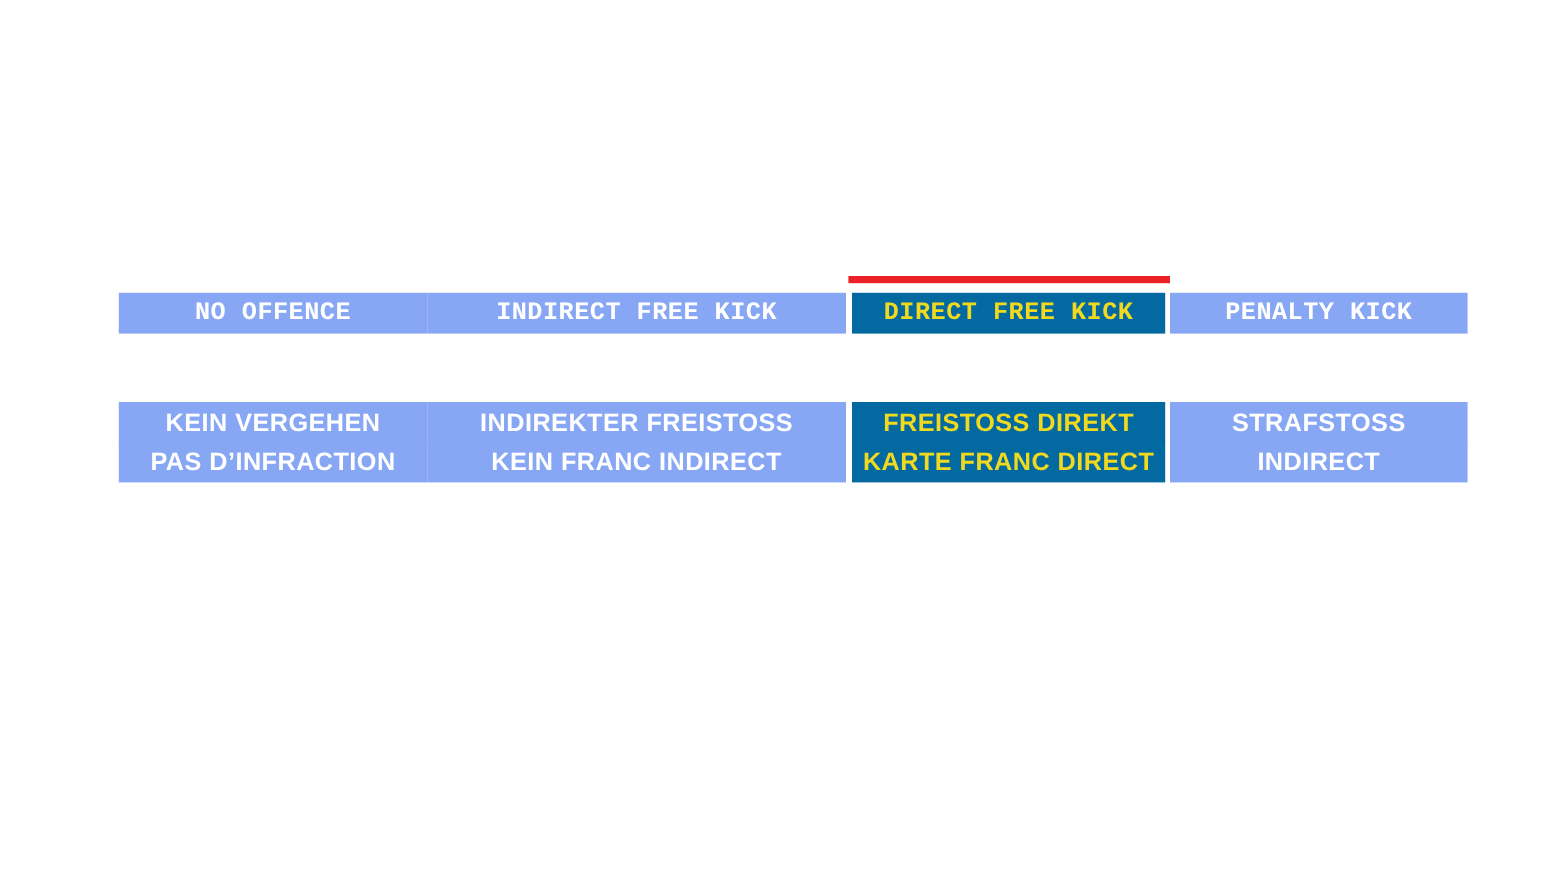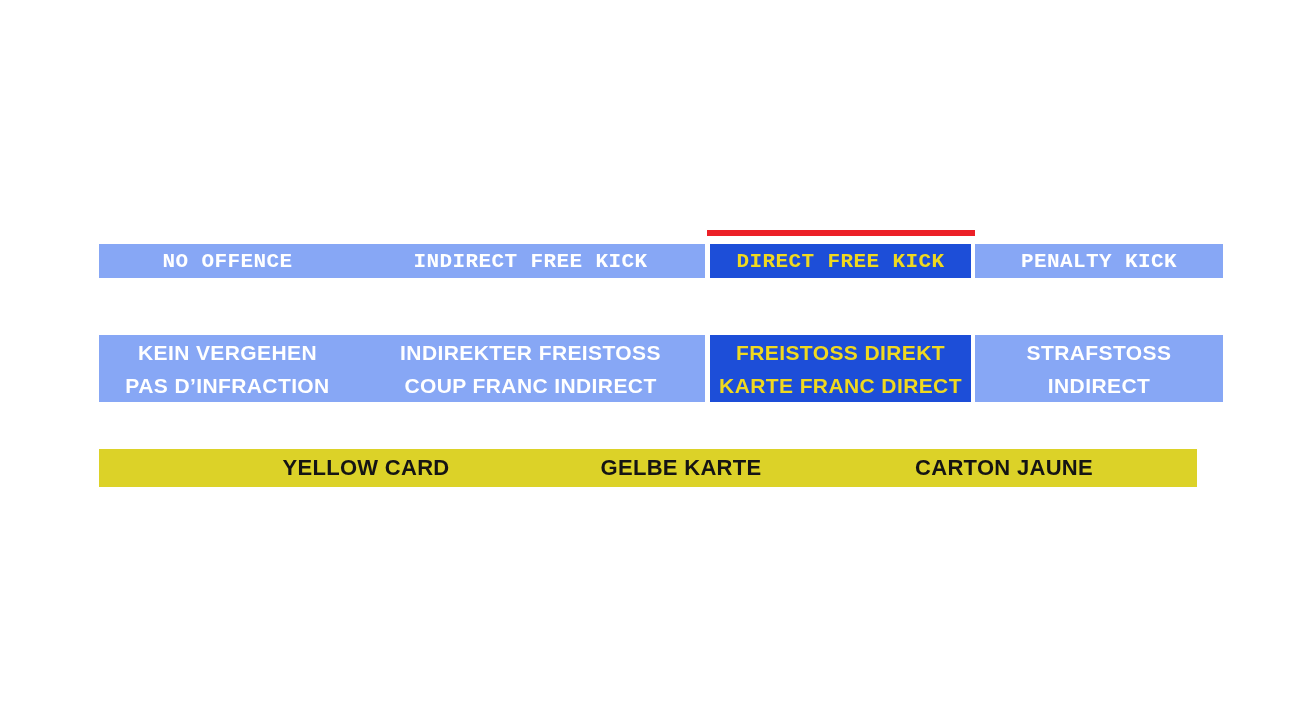--- a/index.html
+++ b/index.html
@@ -34,21 +34,21 @@
     background: #87a7f5;
     color: #ffffff;
     font-size: 21px;
     font-weight: 700;
     letter-spacing: 0.4px;
     white-space: nowrap;
     cursor: pointer;
     line-height: 1;
   }
   .opt.selected {
-    background: #1d4ed8;
+    background: #0369a1;
     color: #f0d91f;
   }
   .row-en .opt { top: 244px; font-family: Liberation Mono, monospace; }
   .row-de .opt { top: 295px; margin-top: 40px; }
   .row-fr .opt { top: 340px; margin-top: 28px; }
   .c1 { left: 99px;  width: 257px; }
   .c2 { left: 356px; width: 349px; }
   .c3 { left: 710px; width: 261px; }
   .c4 { left: 975px; width: 248px; }
   
@@ -92,24 +92,19 @@
 
   <div class="row-de">
     <div class="opt c1">KEIN VERGEHEN</div>
     <div class="opt c2">INDIREKTER FREISTOSS</div>
     <div class="opt c3 selected">FREISTOSS DIREKT</div>
     <div class="opt c4">STRAFSTOSS</div>
   </div>
 
   <div class="row-fr">
     <div class="opt c1">PAS D’INFRACTION</div>
-    <div class="opt c2">COUP FRANC INDIRECT</div>
+    <div class="opt c2">KEIN FRANC INDIRECT</div>
     <div class="opt c3 selected">KARTE FRANC DIRECT</div>
     <div class="opt c4">INDIRECT</div>
   </div>
 
-  <div class="yellow-bar">
-    <span class="y1">YELLOW CARD</span>
-    <span class="y2">GELBE KARTE</span>
-    <span class="y3">CARTON JAUNE</span>
-  </div>
 
 </div>
 
 </body></html>

